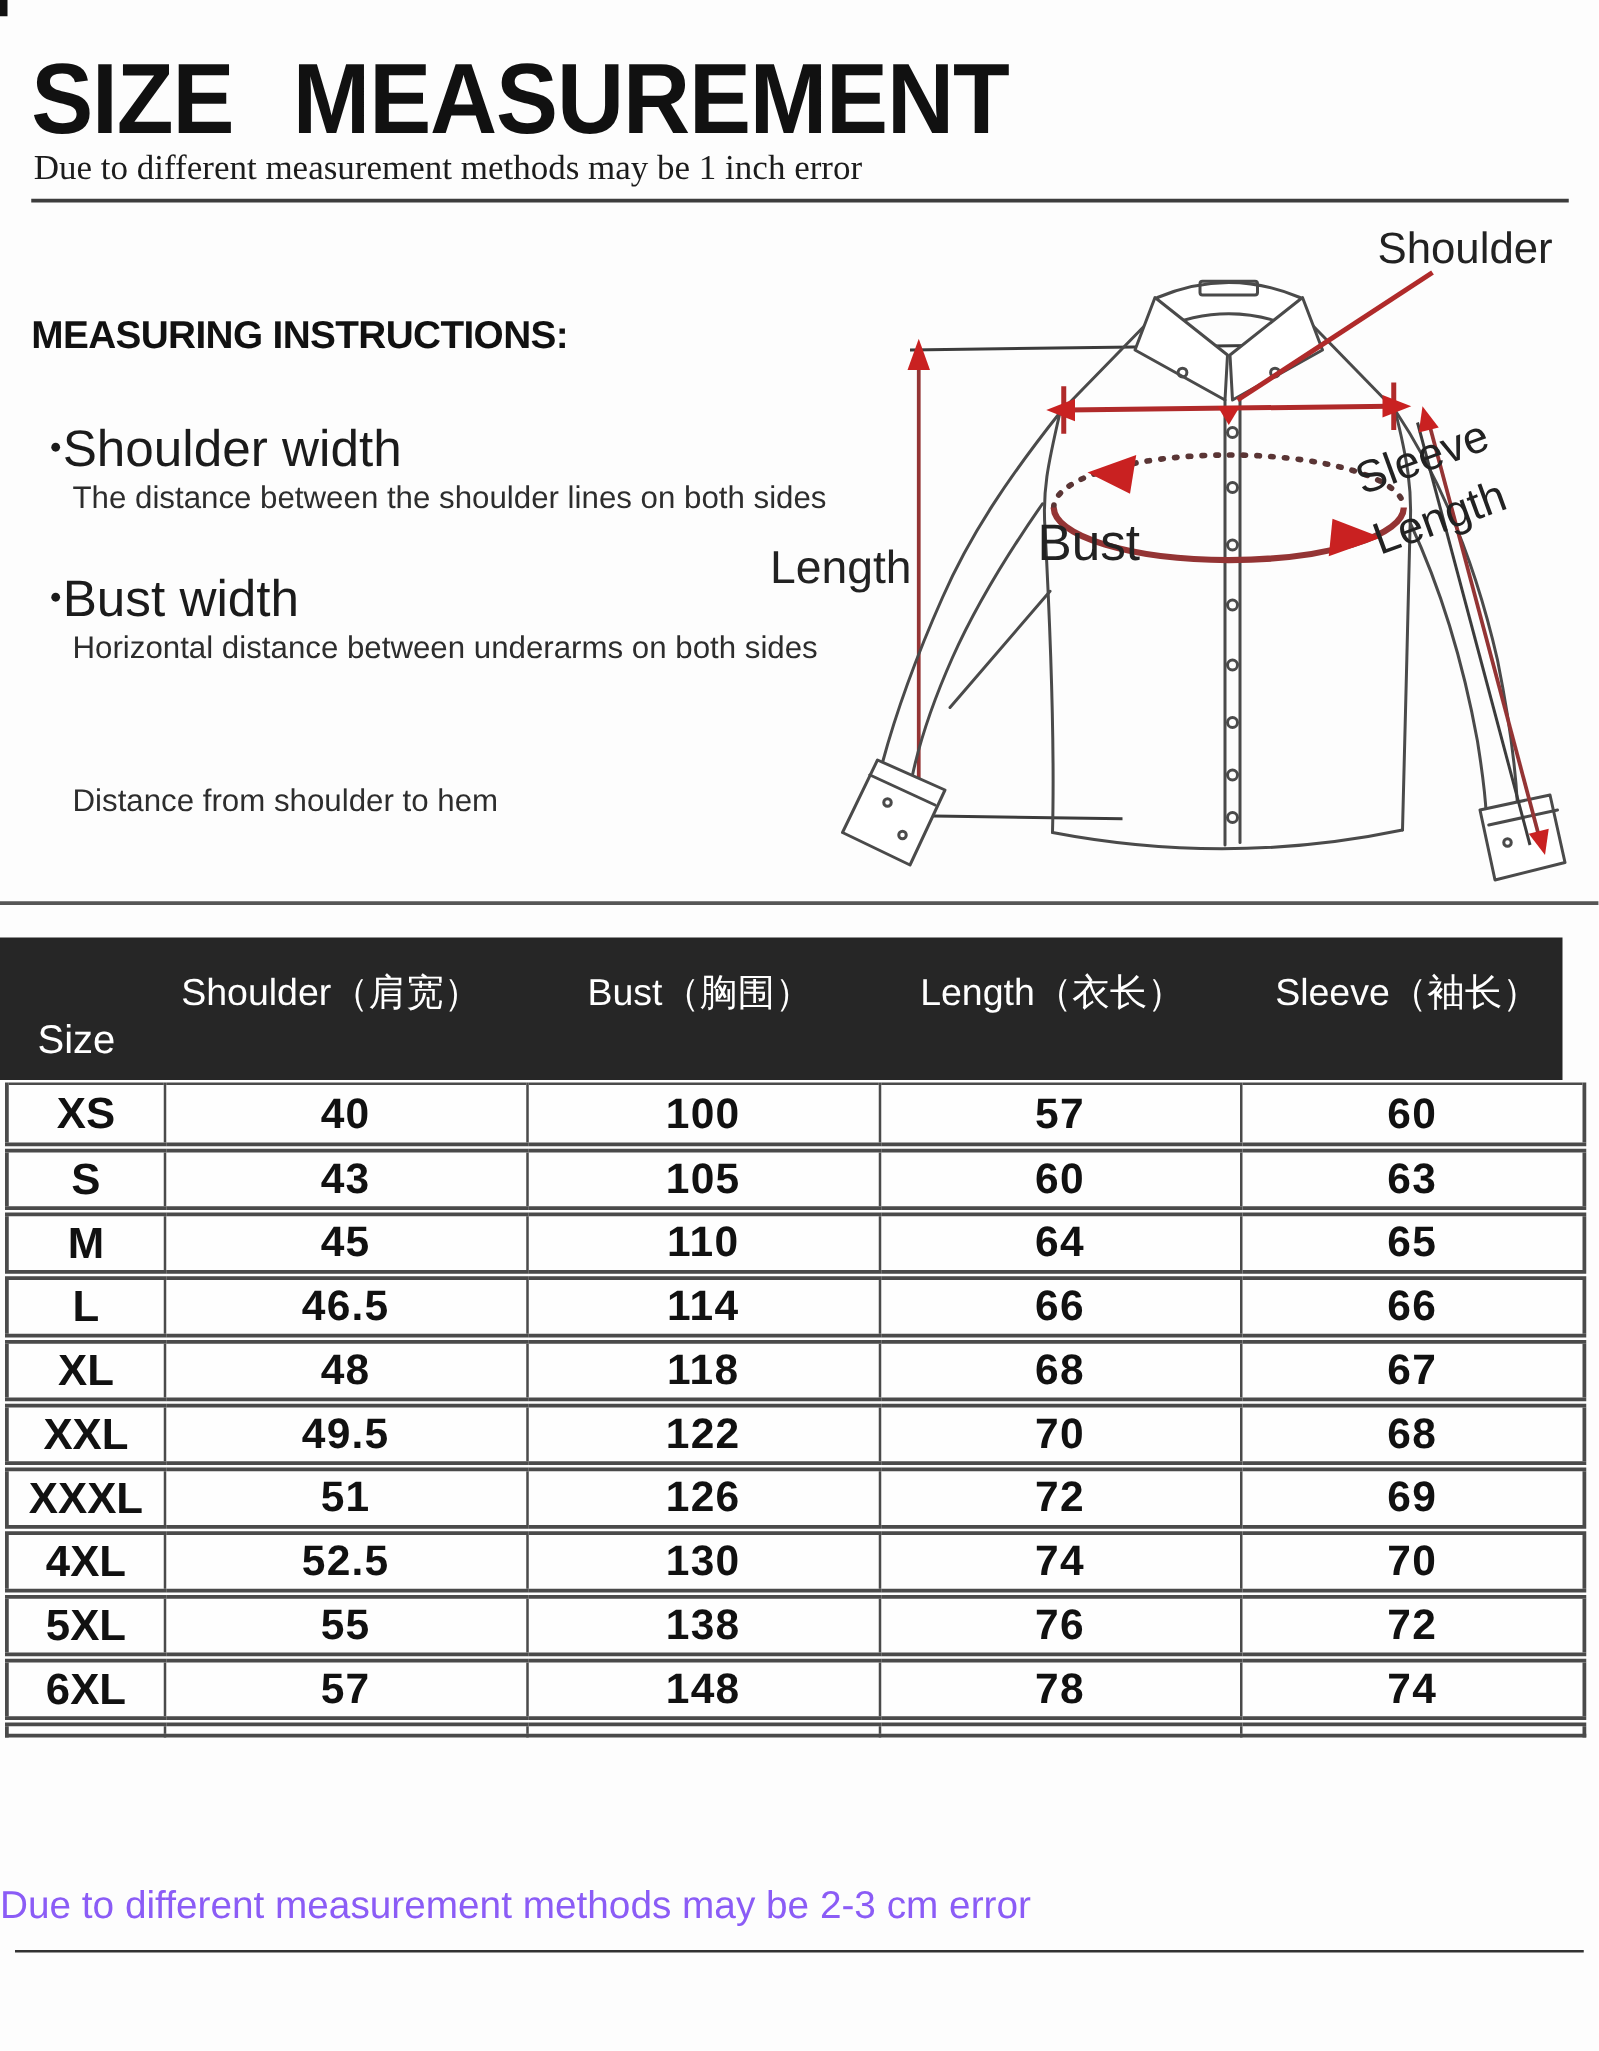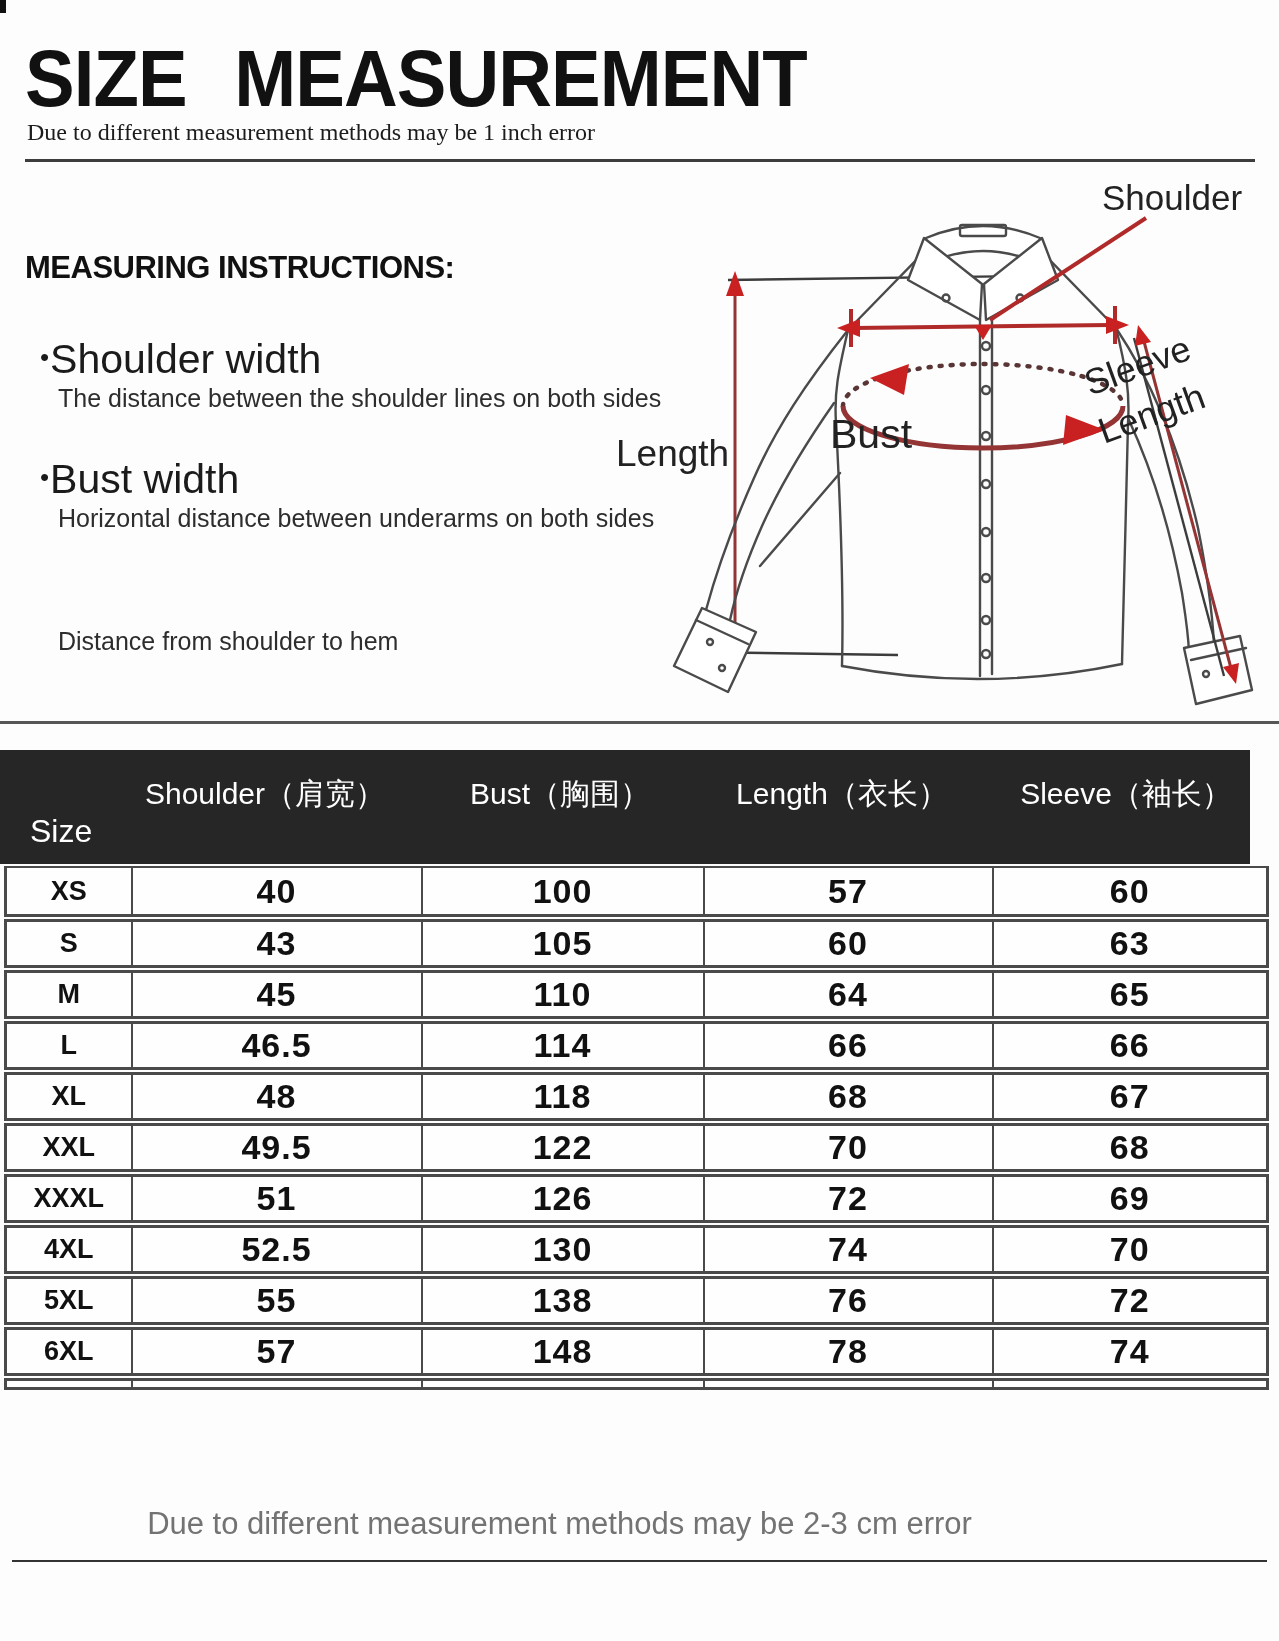--- a/index.html
+++ b/index.html
@@ -26,21 +26,21 @@
   
   .title{
     position:absolute;left:25px;top:36px;
     font-size:80px;font-weight:bold;line-height:86px;
     letter-spacing:-1px;word-spacing:30px;color:#111;
     transform:scaleX(.93);transform-origin:left center;white-space:nowrap;
   }
   .subtitle{
     position:absolute;left:27px;top:119px;
     font-family:"Liberation Serif",serif;
-    font-size:24px;color:#1c1c1c;white-space:nowrap;
+    font-size:28px;color:#1c1c1c;white-space:nowrap;
   }
   .title-rule{position:absolute;left:25px;top:159px;width:1230px;height:3px;background:#3d3d3d;}
   
   .mi-heading{
     position:absolute;left:25px;top:250px;
     font-size:31px;font-weight:bold;letter-spacing:-.5px;color:#111;white-space:nowrap;
   }
   .mi-item{position:absolute;left:40px;white-space:nowrap;}
   .mi-term{font-size:41px;font-weight:400;color:#1b1b1b;margin-top:42px;}
   .mi-bullet{font-size:26px;vertical-align:7px;margin-right:1px;color:#1b1b1b;}
@@ -79,26 +79,26 @@
   .size-table col.c0{width:126px;} .size-table col.c1{width:290px;}
   .size-table col.c2{width:282px;} .size-table col.c3{width:289px;}
   .size-table col.c4{width:275px;}
   .size-table td{
     height:51px;text-align:center;vertical-align:middle;
     font-size:34px;font-weight:bold;letter-spacing:1px;color:#111;
     border-bottom:8px double var(--grid);
     background:#fefefe;
   }
   .size-table td + td{border-left:2px solid var(--grid);}
-  .size-table td.size-col{font-size:27px;letter-spacing:0;}
+  .size-table td.size-col{font-size:35px;letter-spacing:0;}
   .size-table tr.stub-row td{height:11px;border-bottom:none;}
   
   .footer-note{
     position:absolute;left:0;top:1506px;width:1119px;
-    text-align:center;font-size:31px;color:#737373;
+    font-size:31px;color:#8b5cf6;
   }
   .footer-rule{position:absolute;left:12px;top:1560px;width:1255px;height:2px;background:#333;}
 </style>
 </head>
 <body>
 
 <div class="page">
   <div class="corner-mark"></div>
 
   <div class="title">SIZE  MEASUREMENT</div>

